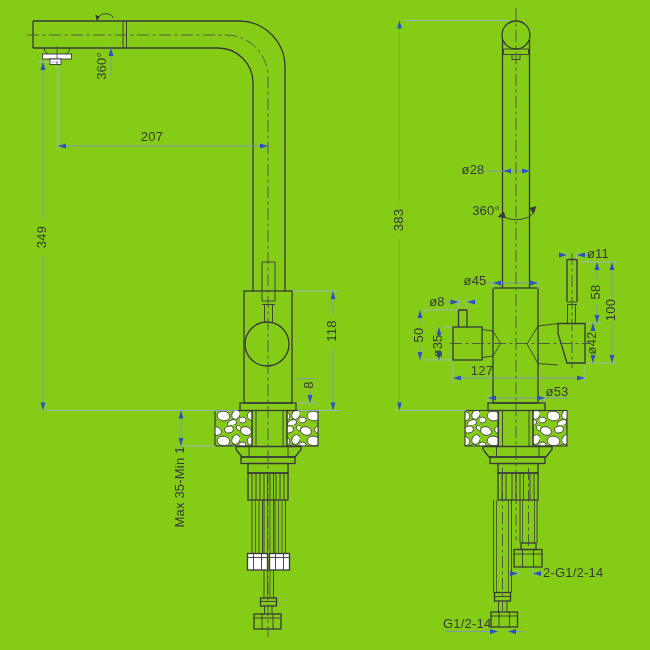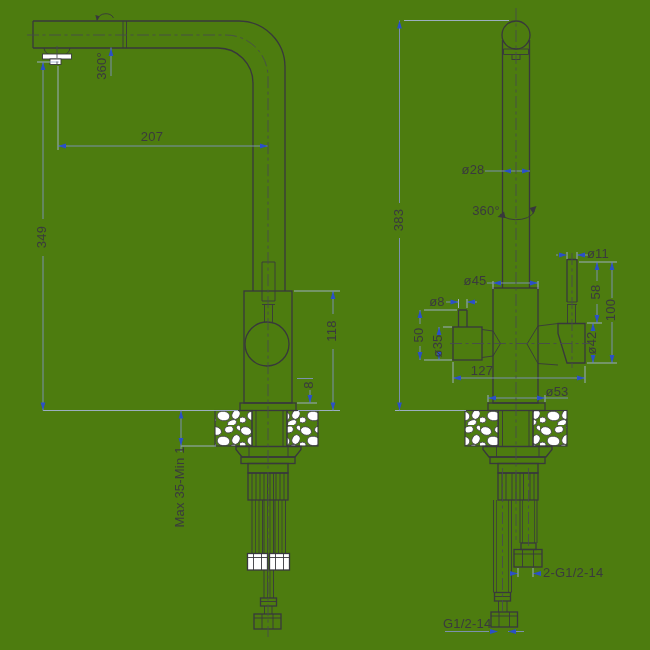--- a/index.html
+++ b/index.html
@@ -1,16 +1,16 @@
 <!DOCTYPE html>
 <html style="--line: #38383c; --cl: #47494f; --dim: #8093c0; --ext: #a5b4d4; --arrow: #2b50c8; --text: #3a3a3e;"><head>
 <meta charset="utf-8">
 <style>
   html,body{margin:0;padding:0;background:#fff;}
-  #stage{width:650px;height:650px;background:#4d7c0f;}
+  #stage{width:650px;height:650px;background:#84cc16;}
   svg{display:block;}
   .ln{stroke:var(--line);fill:none;stroke-width:1.3;}
   .lnt{stroke:var(--line);fill:none;stroke-width:0.9;}
   .hair{stroke:var(--line);fill:none;stroke-width:0.7;}
   .wf{fill:#fff;}
   .cl{stroke:var(--cl);fill:none;stroke-width:0.85;stroke-dasharray:12 3.5 3 3.5;}
   .ext{stroke:var(--ext);fill:none;stroke-width:0.9;}
   .dim{stroke:var(--dim);fill:none;stroke-width:0.9;}
   .ar{fill:var(--arrow);stroke:none;}
   .dar{fill:var(--line);stroke:none;}

